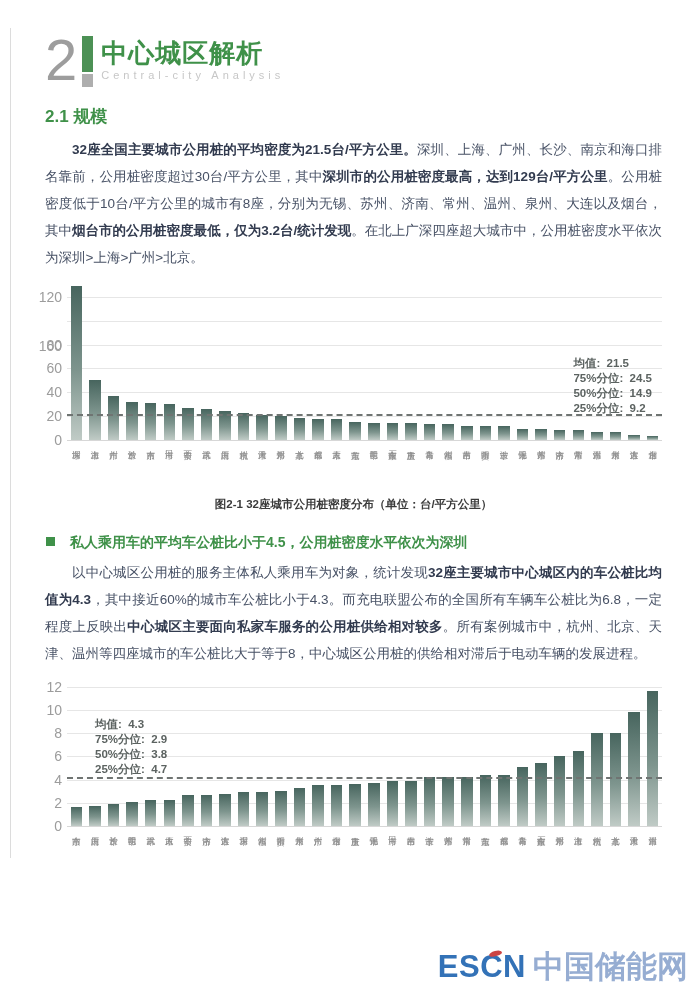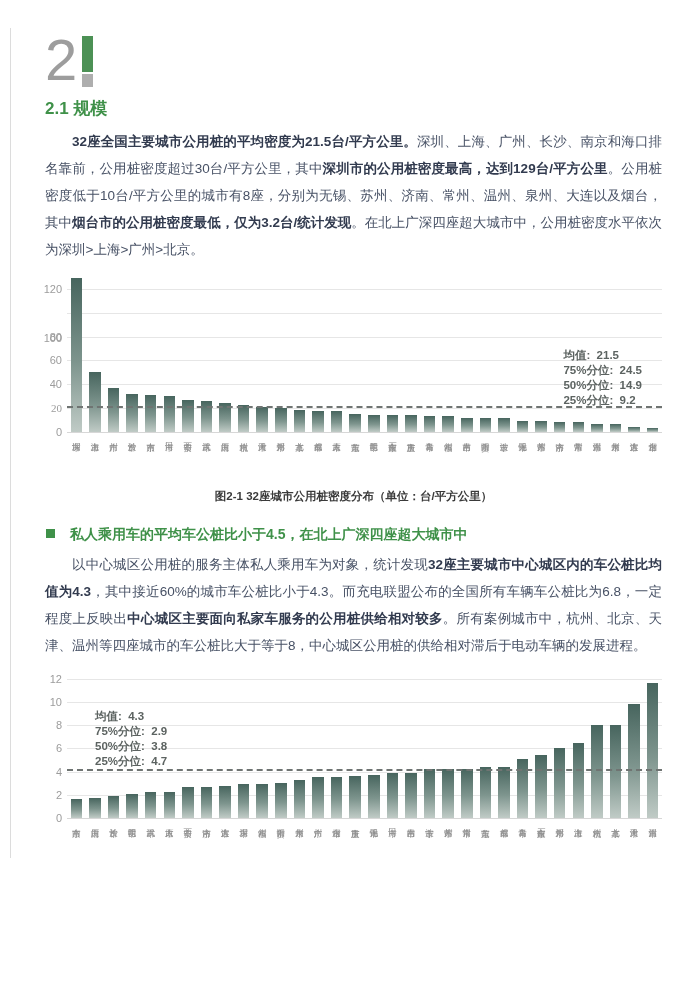--- a/index.html
+++ b/index.html
@@ -14,44 +14,44 @@
   
   .hdr { display:flex; align-items:flex-start; }
   .big-num { font-size:58px; line-height:52px; color:#9d9d9d; font-weight:400; }
   .accent { display:flex; flex-direction:column; margin:2px 8px 0 5px; }
   .accent .g { width:11px; height:36px; background:#4c9155; }
   .accent .gr { width:11px; height:13px; background:#aeaeae; margin-top:2px; }
   .title-stack { margin-top:4px; }
   .cn-title { font-size:26px; font-weight:bold; color:#3f9149; letter-spacing:1px; line-height:30px; }
   .en-title { font-size:11px; color:#c7c7c7; letter-spacing:4px; margin-top:1px; }
 
-  .subsection { font-size:17px; font-weight:bold; color:#3f9149; margin:10px 0 0 0; }
+  .subsection { font-size:17px; font-weight:bold; color:#3f9149; margin:18px 0 0 0; }
 
   .bullet { display:flex; align-items:flex-start; margin-top:21px; font-size:14px; font-weight:bold; color:#3f9149; line-height:18px; }
   .bullet .sq { width:9px; height:9px; background:#3f9149; margin:4px 15px 0 1px; flex:none; }
 
   .para { font-size:13.5px; line-height:27px; color:#475165; text-align:justify; text-indent:2em; margin:8px 0 0 0; }
   .para .b { font-weight:bold; color:#323b4f; }
 
   
   .chart { margin:14px 0 0 0; }
   .plot-row { display:flex; }
   .yaxis { width:22px; flex:none; position:relative; }
   .plot { position:relative; flex:1; }
   .c1 .plot { height:155px; }
   .c2 .plot { height:145px; }
   .gl { position:absolute; left:0; right:0; height:0; border-top:1px solid #e6e6e6; }
   .gl0 { border-top-color:#d7d7d7; }
-  .yt { position:absolute; right:5px; transform:translateY(-50%); font-size:11px; color:#9c9c9c; }
+  .yt { position:absolute; right:5px; transform:translateY(-50%); font-size:14px; color:#9c9c9c; }
   .meanline { position:absolute; left:0; right:0; height:0; border-top:2px dashed #6f7472; z-index:3; }
   .bars { position:absolute; left:0; right:0; top:0; bottom:0; display:flex; align-items:flex-end; z-index:2; }
   .slot { flex:1; display:flex; justify-content:center; align-items:flex-end; height:100%; }
   .bar { width:62%; background:linear-gradient(180deg,#47655e 0%,#7e958e 55%,#c0cbc6 100%); }
   .anno { position:absolute; z-index:4; font-size:11.5px; font-weight:bold; color:#5c6361; line-height:15px; white-space:nowrap; }
-  .c1 .anno { right:20px; top:46%; }
+  .c1 .anno { right:10px; top:46%; }
   .c2 .anno { left:28px; top:25%; }
   .xrow { display:flex; }
   .xspacer { width:22px; flex:none; }
   .xlabels { flex:1; display:flex; }
   .c1 .xlabels { min-height:48px; }
   .c2 .xlabels { min-height:56px; }
   .xslot { flex:1; display:flex; justify-content:center; }
   .xlab { writing-mode:vertical-lr; text-orientation:upright; font-size:8.5px; color:#8e8e8e; line-height:9px; margin-top:4px; }
   .caption { text-align:center; font-size:11.5px; font-weight:bold; color:#3a3a3a; margin-top:9px; }
 
@@ -69,31 +69,35 @@
 
 <div class="page">
   <div class="left-rule"></div>
 
   <div class="hdr">
     <span class="big-num">2</span>
     <span class="accent">
       <span class="g"></span>
       <span class="gr"></span>
     </span>
+    <span class="title-stack">
+      <div class="cn-title">中心城区解析</div>
+      <div class="en-title">Central-city Analysis</div>
+    </span>
   </div>
 
   <h2 class="subsection">2.1 规模</h2>
 
   <p class="para"><span class="b">32座全国主要城市公用桩的平均密度为21.5台/平方公里。</span><span>深圳、上海、广州、长沙、南京和海口排名靠前，公用桩密度超过30台/平方公里，其中</span><span class="b">深圳市的公用桩密度最高，达到129台/平方公里</span><span>。公用桩密度低于10台/平方公里的城市有8座，分别为无锡、苏州、济南、常州、温州、泉州、大连以及烟台，其中</span><span class="b">烟台市的公用桩密度最低，仅为3.2台/统计发现</span><span>。在北上广深四座超大城市中，公用桩密度水平依次为深圳&gt;上海&gt;广州&gt;北京。</span></p>
 
   <figure class="chart c1" style="margin-left:0;margin-right:0;">
     <div class="plot-row">
       <div class="yaxis">
           <div class="yt" style="top: 100%;">0</div>
-          <div class="yt" style="top: 84.6154%; font-family: Liberation Serif, serif;">20</div>
+          <div class="yt" style="top: 84.6154%;">20</div>
           <div class="yt" style="top: 69.2308%;">40</div>
           <div class="yt" style="top: 53.8462%;">60</div>
           <div class="yt" style="top: 38.4615%;">80</div>
           <div class="yt" style="top: 23.0769%; margin-top: 25px;">100</div>
           <div class="yt" style="top: 7.69231%;">120</div>
         </div>
       <div class="plot">
           <div class="gl" style="top: 7.69231%;"></div>
           <div class="gl" style="top: 23.0769%;"></div>
           <div class="gl" style="top: 38.4615%;"></div>
@@ -307,21 +311,21 @@
           <div class="xslot">
             <span class="xlab">烟台市</span>
           </div>
         </div>
     </div>
     <figcaption class="caption">图2-1 32座城市公用桩密度分布（单位：台/平方公里）</figcaption>
   </figure>
 
   <div class="bullet">
     <span class="sq"></span>
-    <span>私人乘用车的平均车公桩比小于4.5，在北上广深四座超大城市中</span>
+    <span>私人乘用车的平均车公桩比小于4.5，公用桩密度水平依次为深圳</span>
   </div>
   <p class="para"><span>以中心城区公用桩的服务主体私人乘用车为对象，统计发现</span><span class="b">32座主要城市中心城区内的车公桩比均值为4.3</span><span>，其中接近60%的城市车公桩比小于4.3。而充电联盟公布的全国所有车辆车公桩比为6.8，一定程度上反映出</span><span class="b">中心城区主要面向私家车服务的公用桩供给相对较多</span><span>。所有案例城市中，杭州、北京、天津、温州等四座城市的车公桩比大于等于8，中心城区公用桩的供给相对滞后于电动车辆的发展进程。</span></p>
 
   <figure class="chart c2" style="margin-left:0;margin-right:0;">
     <div class="plot-row">
       <div class="yaxis">
           <div class="yt" style="top: 100%;">0</div>
           <div class="yt" style="top: 84%;">2</div>
           <div class="yt" style="top: 68%;">4</div>
           <div class="yt" style="top: 52%;">6</div>
@@ -540,13 +544,18 @@
           <div class="xslot">
             <span class="xlab">天津市</span>
           </div>
           <div class="xslot">
             <span class="xlab">温州市</span>
           </div>
         </div>
     </div>
   </figure>
 
+  <div class="footer">
+    <div class="logo">
+      <span class="logo-en"><span>ES</span><span class="logo-c">C</span><span>N</span></span><span class="logo-cn">中国储能网</span>
+    </div>
+  </div>
 </div>
 
 </body></html>

